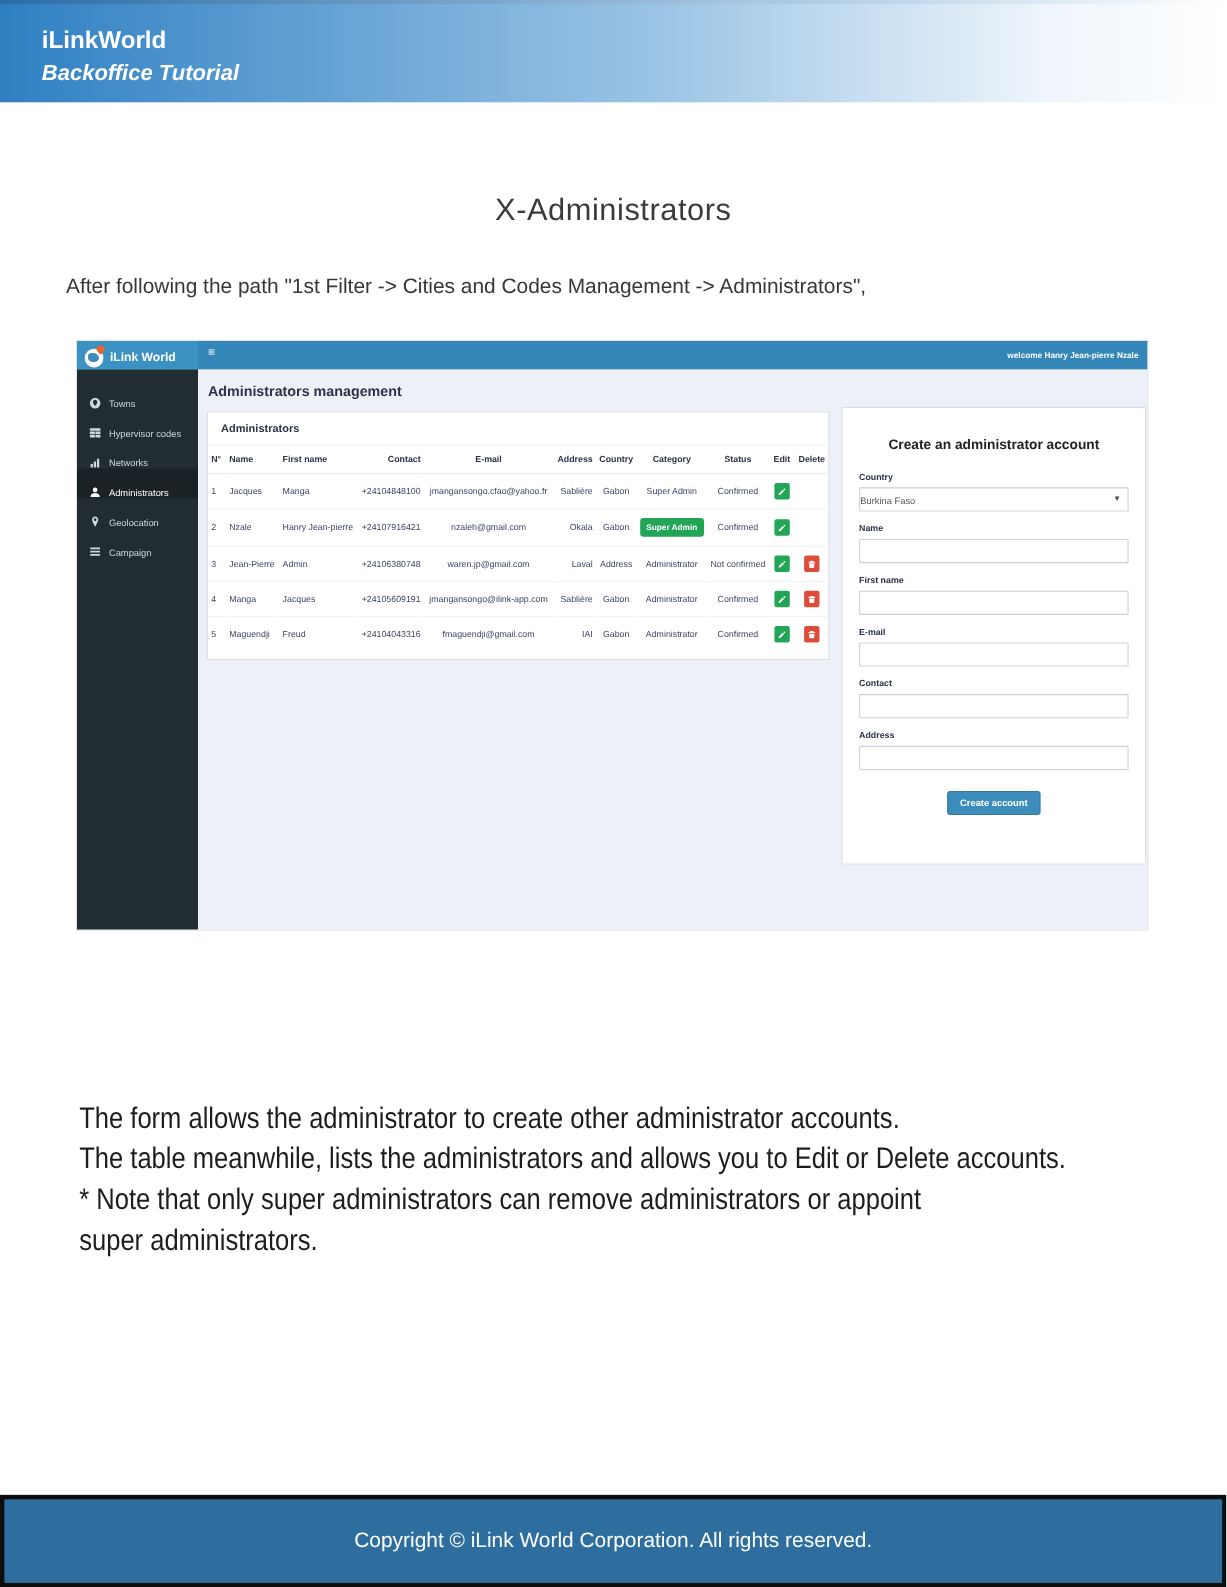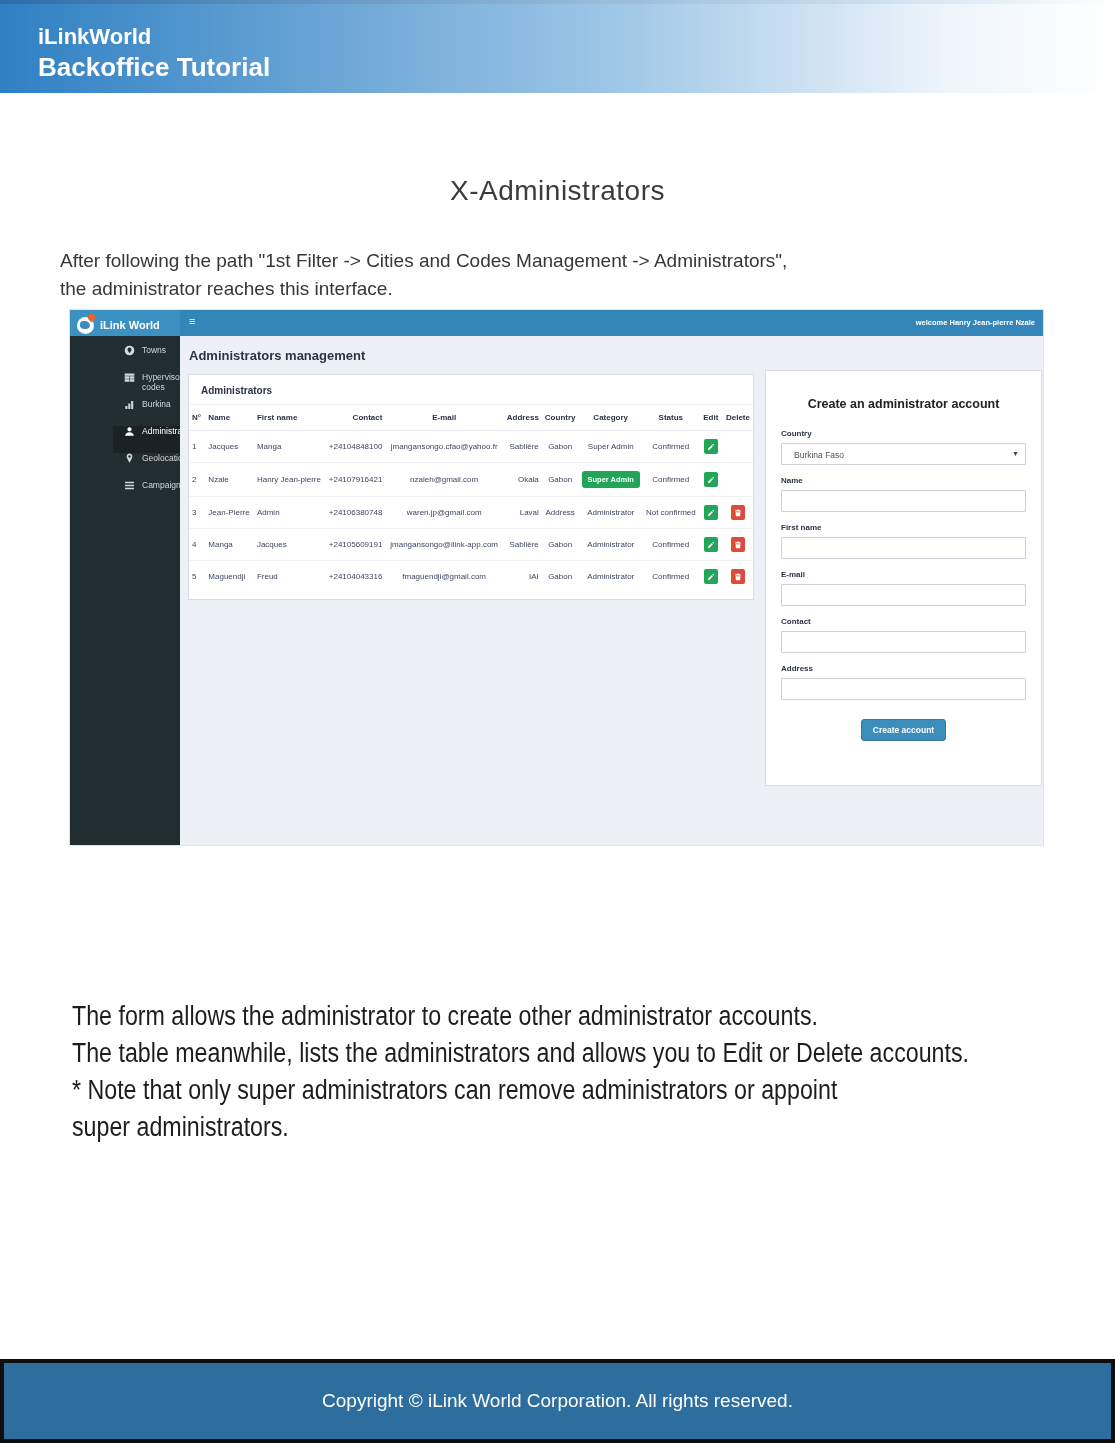--- a/index.html
+++ b/index.html
@@ -7,21 +7,21 @@
   body { font-family:"Liberation Sans", sans-serif; }
   .page { position:relative; width:1115px; height:1443px; margin:0 auto; background:#fff; overflow:hidden; }
 
   
   .banner { position:absolute; top:0; left:0; width:100%; height:93px;
     background:linear-gradient(to right, var(--banner_left,#2f80c3) 0%, #9ec6e6 55%, #eef5fb 85%, #ffffff 100%); }
   .banner-stripe { position:absolute; top:0; left:0; width:100%; height:4px;
     background:linear-gradient(to right, #2b6da8, #b9d3e8 70%, #ffffff); }
   .banner-text { position:absolute; top:22px; left:38px; color:#fff; }
   .banner-line1 { font-size:22px; font-weight:bold; line-height:30px; }
-  .banner-line2 { font-size:26px; font-weight:bold; line-height:30px; }
+  .banner-line2 { font-size:20px; font-weight:bold; line-height:30px;font-style:italic; }
 
   
   .doc-title { position:absolute; top:175px; left:0; width:100%; text-align:center;
     font-size:28px; font-weight:normal; color:#3b3b3b; letter-spacing:0.5px; }
   .intro { position:absolute; top:247px; left:60px; width:980px;
     font-size:19px; color:#373737; line-height:28px; }
 
   
   .shot { position:absolute; top:310px; left:70px; width:973px; height:535px;
     background:var(--main_bg,#edf1f7); box-shadow:0 0 0 1px #e3e3e3; font-family:"Liberation Sans",sans-serif; }
@@ -30,22 +30,22 @@
     display:flex; align-items:center; gap:6px; padding-left:7px; }
   .logo-globe { width:17px; height:17px; background:#fff; border-radius:50%; position:relative; flex:0 0 17px; }
   .logo-globe i { position:absolute; left:3px; top:4px; width:10px; height:8px; background:#3c8dbc; border-radius:40% 60% 50% 50%; }
   .logo-globe b { position:absolute; right:-1px; top:-3px; width:7px; height:7px; background:#e8642e; border-radius:50% 50% 50% 0; transform:rotate(-45deg); }
   .brand { color:#fff; font-weight:bold; font-size:11px; white-space:nowrap; }
   .app-navbar { position:absolute; top:0; left:110px; right:0; height:26px; background:var(--navbar,#3486b9); }
   .hamburger { position:absolute; left:9px; top:5px; color:#fff; font-size:11px; cursor:pointer; }
   .welcome { position:absolute; right:8px; top:8px; color:#fff; font-size:7.5px; font-weight:bold; white-space:nowrap; }
 
   .app-sidebar { position:absolute; top:26px; left:0; width:110px; bottom:0; background:var(--sidebar_bg,#222d32); padding-top:9px; }
-  .side-item { display:flex; align-items:flex-start; gap:7px; height:27px; padding-left:11px;
-    color:#cfd8dd; font-size:8.5px; cursor:pointer;margin-left:43px; }
+  .side-item { display:flex; align-items:flex-end; gap:7px; height:27px; padding-left:11px;
+    color:#cfd8dd; font-size:8.5px; cursor:pointer; }
   .side-item.active { background:var(--sidebar_active,#1a2226); color:#ffffff; }
   .s-icon { width:11px; height:11px; flex:0 0 11px; display:inline-flex; }
   .s-icon svg { width:11px; height:11px; fill:currentColor; }
 
   .app-main { position:absolute; top:26px; left:110px; right:0; bottom:0; background:var(--main_bg,#edf1f7); }
   .app-page-title { position:absolute; top:12px; left:9px; font-size:13px; font-weight:bold; color:var(--heading_text,#2c3347); }
 
   .panel { position:absolute; background:#fff; border:1px solid #d9dde3; }
   .table-panel { left:8px; top:38px; width:566px; height:226px; }
   .panel-title { padding:10px 12px 8px; font-size:10px; font-weight:bold; color:var(--heading_text,#2c3347);
@@ -66,21 +66,21 @@
   .edit-btn { background:var(--green,#23a558); }
   .del-btn { background:var(--red,#dd4b39); }
 
   .form-panel { left:585px; top:34px; width:277px; height:416px; padding:12px 15px; }
   .form-title { text-align:center; font-size:12.5px; font-weight:bold; color:#222; margin:14px 0 18px; }
   .f-label { font-size:8px; font-weight:bold; color:var(--heading_text,#2c3347); margin:0 0 5px; }
   .f-input { width:100%; height:22px; border:1px solid #ccd1d9; border-radius:1px; margin-bottom:11px;
     font-size:8.5px; padding:0 7px; color:#555; background:#fff; }
   .f-select { position:relative; width:100%; height:22px; border:1px solid #ccd1d9; border-radius:1px;
     margin-bottom:11px; background:#fff; cursor:pointer; }
-  .f-select .val { position:absolute; left:12px; top:6px; font-size:8.5px; color:#555; }
+  .f-select .val { position:absolute; left:0; top:6px; font-size:8.5px; color:#555; }
   .f-select .arrow { position:absolute; right:6px; top:6px; font-size:7px; color:#444; }
   .create-btn { display:block; margin:8px auto 0; background:var(--button_blue,#3c8dbc); color:#fff;
     border:1px solid #35799f; border-radius:3px; font-size:8.5px; font-weight:bold; padding:5px 11px; cursor:pointer; }
 
   
   .caption { position:absolute; top:860px; left:0; width:100%; text-align:center;
     font-size:23px; font-weight:bold; color:#3f3f3f; letter-spacing:0.5px; }
   .bodytext { position:absolute; top:998px; left:72px; width:1100px;
     font-size:27px; color:#1d1d1d; line-height:37px; transform:scaleX(0.86); transform-origin:left top; }
   .footer { position:absolute; top:1359px; left:0; width:100%; height:84px;
@@ -98,21 +98,20 @@
     <div class="banner-text">
       <div class="banner-line1">iLinkWorld</div>
       <div class="banner-line2">Backoffice Tutorial</div>
     </div>
   </div>
 
   <div class="doc-title">X-Administrators</div>
 
   <div class="intro">
     <span>After following the path "1st Filter -&gt; Cities and Codes Management -&gt; Administrators",</span><br>
-    <span>the administrator reaches this interface.</span>
   </div>
 
   <div class="shot">
     <div class="app-header">
       <div class="app-logo">
         <span class="logo-globe">
             <i></i>
             <b></b>
           </span>
         <span class="brand">iLink World</span>
@@ -139,21 +138,21 @@
             </svg>
           </span>
           <span class="s-label">Hypervisor codes</span>
         </div>
         <div class="side-item">
           <span class="s-icon">
             <svg viewBox="0 0 16 16" class="">
               <path d="M2 10h3v4.5H2zM6.2 6.5h3V14.5h-3zM10.4 3h3v11.5h-3z"></path>
             </svg>
           </span>
-          <span class="s-label">Burkina</span>
+          <span class="s-label">Networks</span>
         </div>
         <div class="side-item active">
           <span class="s-icon">
             <svg viewBox="0 0 16 16" class="">
               <path d="M8 1.8a3.1 3.1 0 1 1 0 6.2 3.1 3.1 0 0 1 0-6.2zM1.8 14.2c0-3.4 2.8-5.1 6.2-5.1s6.2 1.7 6.2 5.1z"></path>
             </svg>
           </span>
           <span class="s-label">Administrators</span>
         </div>
         <div class="side-item">

